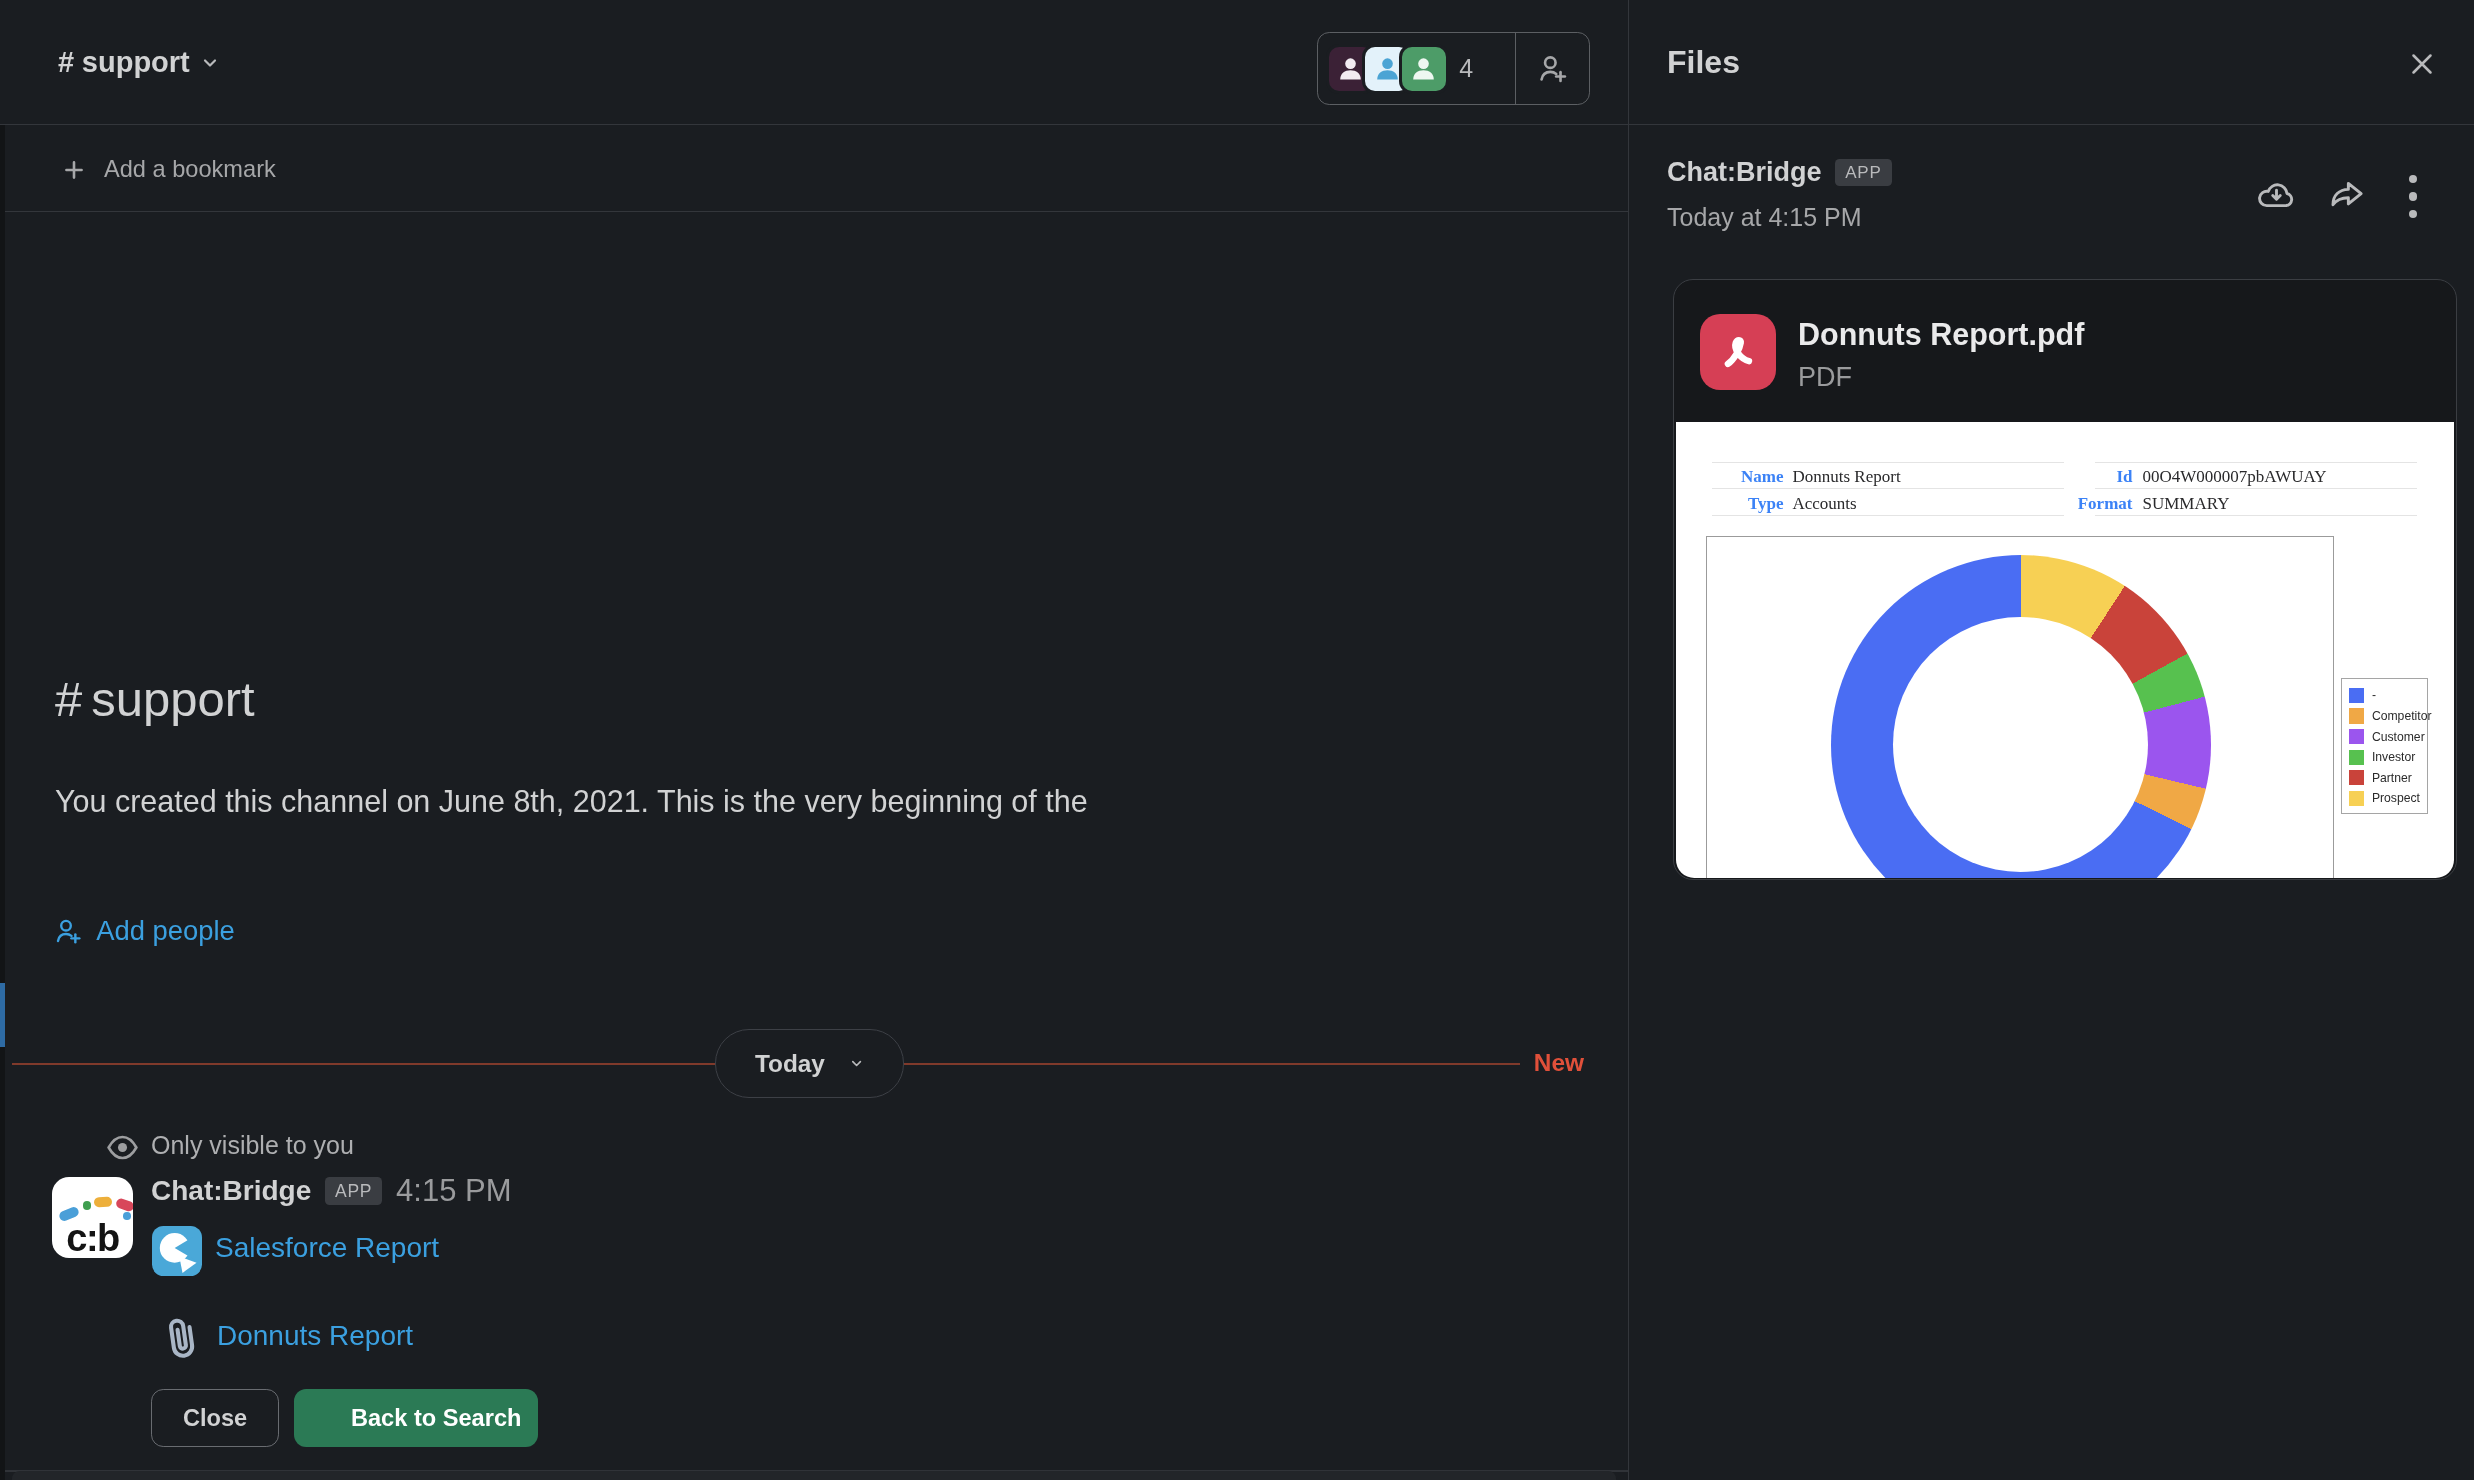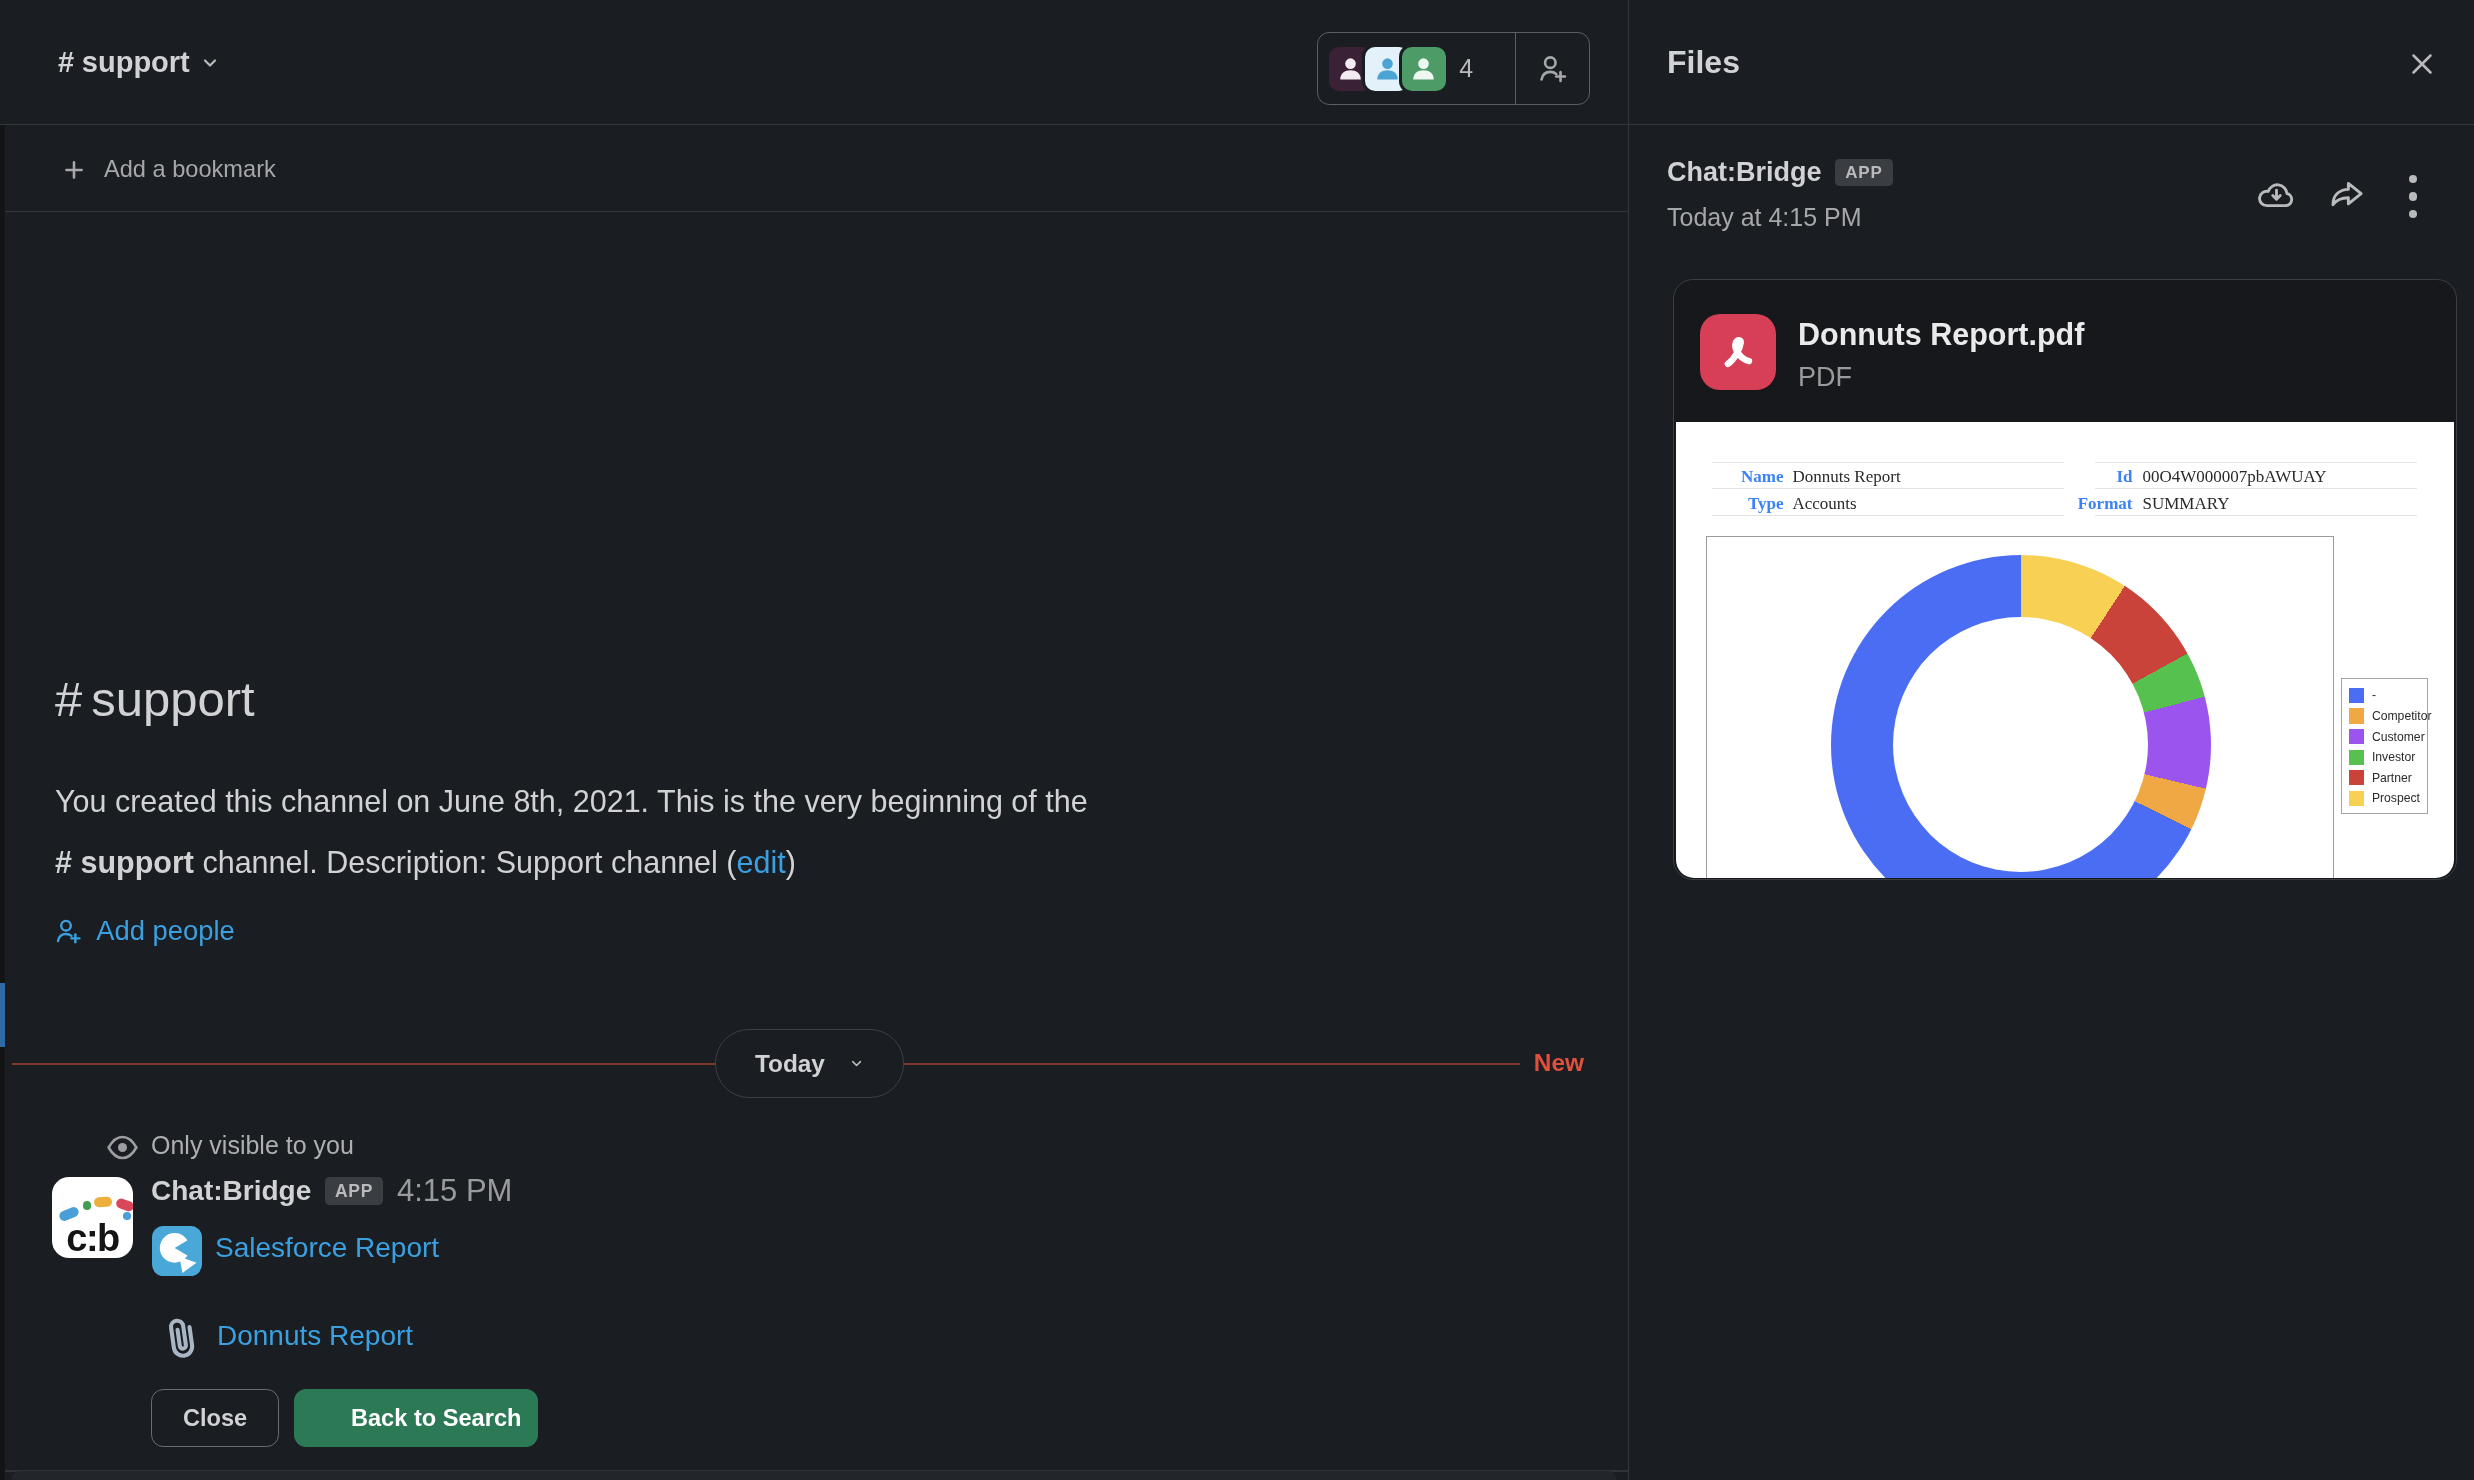--- a/index.html
+++ b/index.html
@@ -55,21 +55,21 @@
 
   
   .eye-wrap { left:105px; top:1130px; width:35px; height:35px; color:#9d9ea0; }
   .visible-note { left:151px; top:1131px; color:#aeafb1; font-size:25px; }
   .msg-avatar { left:52px; top:1177px; width:81px; height:81px; background:#ffffff; border-radius:17px; overflow:hidden; }
   .cb-text { position:absolute; left:0; right:0; top:40px; text-align:center; color:#141414;
              font-size:38px; font-weight:800; letter-spacing:-1.5px; }
   .cb-dash { position:absolute; border-radius:5.3px; }
   .msg-name-row { left:151px; top:1173px; display:flex; align-items:center; gap:13.7px; }
   .msg-name { color:#d1d2d3; font-size:28px; font-weight:800; }
-  .app-badge { background:#3a3d42; color:#b9babc; font-size:17.5px; font-weight:700; letter-spacing:0.8px;
+  .app-badge { background:#3a3d42; color:#b9babc; font-size:17.5px; font-weight:400; letter-spacing:0.8px;
                padding:3.8px 10px; border-radius:4.6px;text-align:center; }
   .msg-time { color:#9a9b9d; font-size:31px; }
   .sf-icon { left:152px; top:1226px; width:50px; height:50px; background:#4aa8d8; border-radius:11.4px; }
   .sf-link { left:215px; top:1232px; font-size:28px; }
   .clip-wrap { left:157px; top:1313px; width:50px; height:53px; color:#a9b6c6; transform:rotate(-8deg); }
   .dn-link { left:217px; top:1320px; font-size:28px; }
   .btn-row { left:151px; top:1389px; display:flex; gap:15.2px; }
   .btn-close { width:128px; height:58px; border:1.5px solid #696c71; border-radius:12.2px; background:transparent;
                color:#d1d2d3; font-size:23.6px; font-weight:600; display:flex; align-items:center; justify-content:center; cursor:pointer; }
   .btn-back { width:244px; height:58px; border-radius:12.2px; background:#2b7a55; color:#ffffff;
@@ -177,23 +177,20 @@
           </svg>
       </span>
       <span>Add a bookmark</span>
     </div>
 
     <div class="abs intro-title">
       <span>#</span>
       <span style="margin-left:-4.6px;">support</span>
     </div>
     <div class="abs intro-line1">You created this channel on June 8th, 2021. This is the very beginning of the</div>
-    <div class="abs intro-line2">
-      <b><span># </span><span>support</span></b><span> channel. Description: Support channel (</span><span class="link">edit</span><span>)</span>
-    </div>
     <div class="abs add-people">
       <span>
         <svg width="32" height="32" viewBox="0 0 24 24" fill="none" stroke="currentColor" stroke-width="1.8" stroke-linecap="round" stroke-linejoin="round">
             <circle cx="10.5" cy="8" r="3.6"></circle>
             <path d="M4.5 19.5c.6-3.4 3-5.2 6-5.2 1.6 0 3 .5 4.1 1.4"></path>
             <path d="M17.5 14.5v6"></path>
             <path d="M14.5 17.5h6"></path>
           </svg>
       </span>
       <span>Add people</span>

